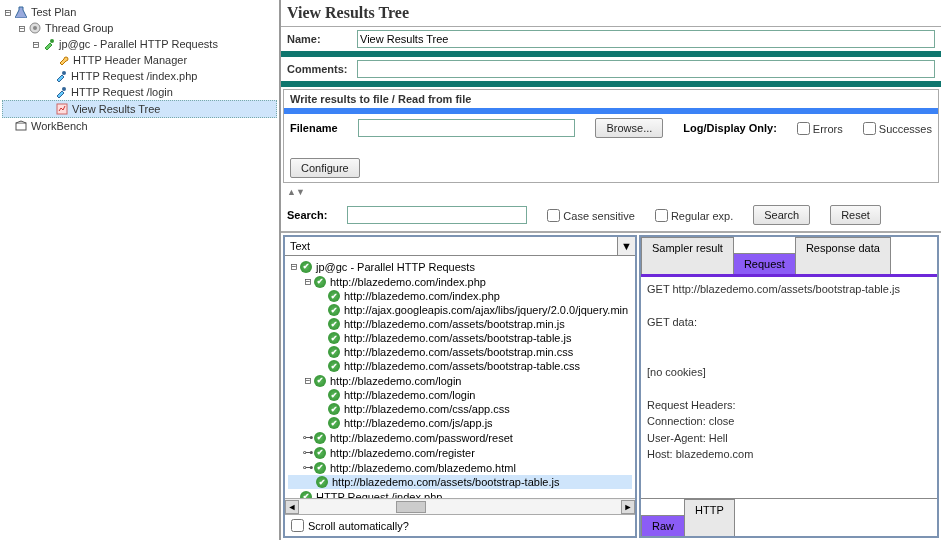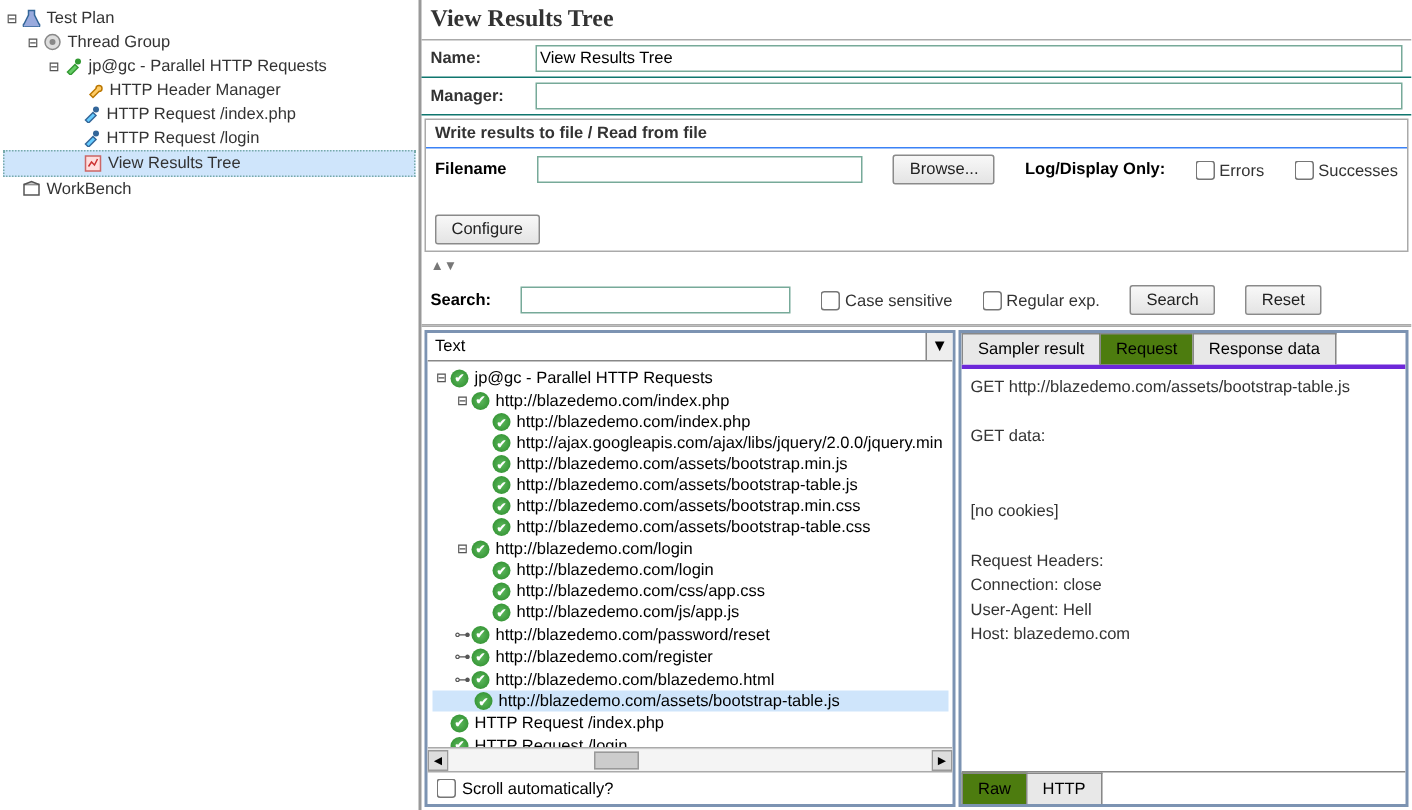--- a/index.html
+++ b/index.html
@@ -5,25 +5,25 @@
 * { box-sizing: border-box; margin: 0; padding: 0; font-family: Arial, sans-serif; font-size: 11px; }
 body { background: #fff; width: 941px; height: 540px; display: flex; overflow: hidden; }
 .left-panel { width: 280px; border-right: 1px solid #999; padding: 4px 2px; overflow: auto; }
 .tree-row { display: flex; align-items: center; padding: 1px 2px; white-space: nowrap; cursor: pointer; }
 .tree-row.selected { background: #cfe5fb; border: 1px dotted #7aa; }
 .handle { display: inline-block; width: 12px; text-align: center; color: #555; font-family: monospace; }
 .icon { display: inline-flex; width: 14px; height: 14px; margin-right: 3px; align-items: center; justify-content: center; }
 .tree-label { color: #333; }
 .right-panel { flex: 1; display: flex; flex-direction: column; border-left: 1px solid #999; }
 .title-bar { font-size: 15px; font-weight: bold; padding: 4px 6px; border-bottom: 1px solid #aaa; color: #333; }
-.form-row { display: flex; align-items: center; padding: 3px 6px; border-bottom: 1px solid #0f766e; justify-content: flex-end; }
+.form-row { display: flex; align-items: center; padding: 3px 6px; border-bottom: 6px solid #0f766e; justify-content: flex-end; }
 .form-row label { font-weight: bold; width: 70px; color: #333; }
 .form-row input[type=text] { flex: 1; border: 1px solid #7a9; padding: 2px; background: #fff; }
 .fieldset { border: 1px solid #aaa; margin: 2px; }
-.fieldset-title { font-weight: bold; padding: 3px 6px; border-bottom: 1px solid #3b82f6; color: #333; }
+.fieldset-title { font-weight: bold; padding: 3px 6px; border-bottom: 6px solid #3b82f6; color: #333; }
 .fs-body { display: flex; align-items: center; padding: 4px 6px; gap: 20px; flex-wrap: wrap; }
 .btn { border: 1px solid #8a8a8a; background: linear-gradient(#f8f8f8,#e4e4e4); padding: 3px 10px; cursor: pointer; color: #222; border-radius: 2px; }
 .chk { display: flex; align-items: flex-end; gap: 3px; color: #333; }
 .search-row { display: flex; align-items: center; gap: 20px; padding: 6px; border-bottom: 1px solid #aaa; }
 .content-row { flex: 1; display: flex; overflow: hidden; border-top: 1px solid #aaa; }
 .left-content { flex: 1; display: flex; flex-direction: column; border: 2px solid #7c93b2; margin: 2px; overflow: hidden; }
 .combo { display: flex; border-bottom: 1px solid #888; background: #fff; }
 .combo input { flex: 1; border: none; padding: 3px 5px; background: #fff; }
 .combo .drop { width: 18px; border-left: 1px solid #888; display: flex; align-items: center; justify-content: center; background: #eee; cursor: pointer; }
 .results-tree { flex: 1; overflow: auto; padding: 3px; }
@@ -31,21 +31,21 @@
 .result-row.selected { background: #cfe5fb; }
 .green-check { width: 12px; height: 12px; border-radius: 50%; background: radial-gradient(#5cb85c,#2a8a2a); margin-right: 4px; display: inline-flex; align-items: center; justify-content: center; color: #fff; font-size: 8px; font-weight: bold; }
 .hscroll { height: 16px; border-top: 1px solid #aaa; display: flex; align-items: center; background: #eee; }
 .hscroll .arrow { width: 14px; height: 14px; border: 1px solid #999; background: #ddd; display: flex; align-items: center; justify-content: center; font-size: 9px; cursor: pointer; }
 .hscroll .track { flex: 1; height: 14px; background: #f4f4f4; position: relative; }
 .hscroll .thumb { position: absolute; left: 30%; width: 30px; height: 12px; top: 1px; background: #ccc; border: 1px solid #999; }
 .bottom-chk { padding: 4px 6px; border-top: 1px solid #aaa; display:flex; align-items:center; gap:4px; }
 .right-content { width: 300px; border: 2px solid #7c93b2; margin: 2px 2px 2px 0; display: flex; flex-direction: column; overflow: hidden; }
 .tabs { display: flex; border-bottom: 3px solid #6d28d9; }
 .tab { padding: 4px 10px; border: 1px solid #888; border-bottom: none; background: #e8e8e8; cursor: pointer; margin-right: -1px; }
-.tab.active { background: #4d7c0f; font-weight: normal; }
+.tab.active { background: #8b5cf6; font-weight: normal; margin-top: 16px; }
 .detail-body { flex: 1; padding: 4px 6px; overflow: auto; color: #333; line-height: 1.5; white-space: pre-wrap; font-family: Arial,sans-serif; }
 .bottom-tabs { display: flex; border-top: 1px solid #888; }
 .serif-label { font-family: "Times New Roman", serif; font-size: 12px; }
 </style>
 </head>
 <body>
 
 <div class="left-panel">
   <div class="tree-row" style="padding-left:0">
     <span class="handle">⊟</span>
@@ -127,21 +127,21 @@
 </div>
 
 <div class="right-panel">
   <div class="title-bar serif-label" style="font-size:16px">View Results Tree</div>
 
   <div class="form-row">
     <label>Name:</label>
     <input type="text" value="View Results Tree" style="">
   </div>
   <div class="form-row">
-    <label>Manager:</label>
+    <label>Comments:</label>
     <input type="text" style="">
   </div>
 
   <div class="fieldset">
     <div class="fieldset-title">Write results to file / Read from file</div>
     <div class="fs-body">
       <label style="font-weight:bold">Filename</label>
       <input type="text" style="flex: 1 1 0%; border: 1px solid rgb(119, 170, 153); padding: 2px;">
       <button class="btn">Browse...</button>
       <span style="font-weight:bold">Log/Display Only:</span>

